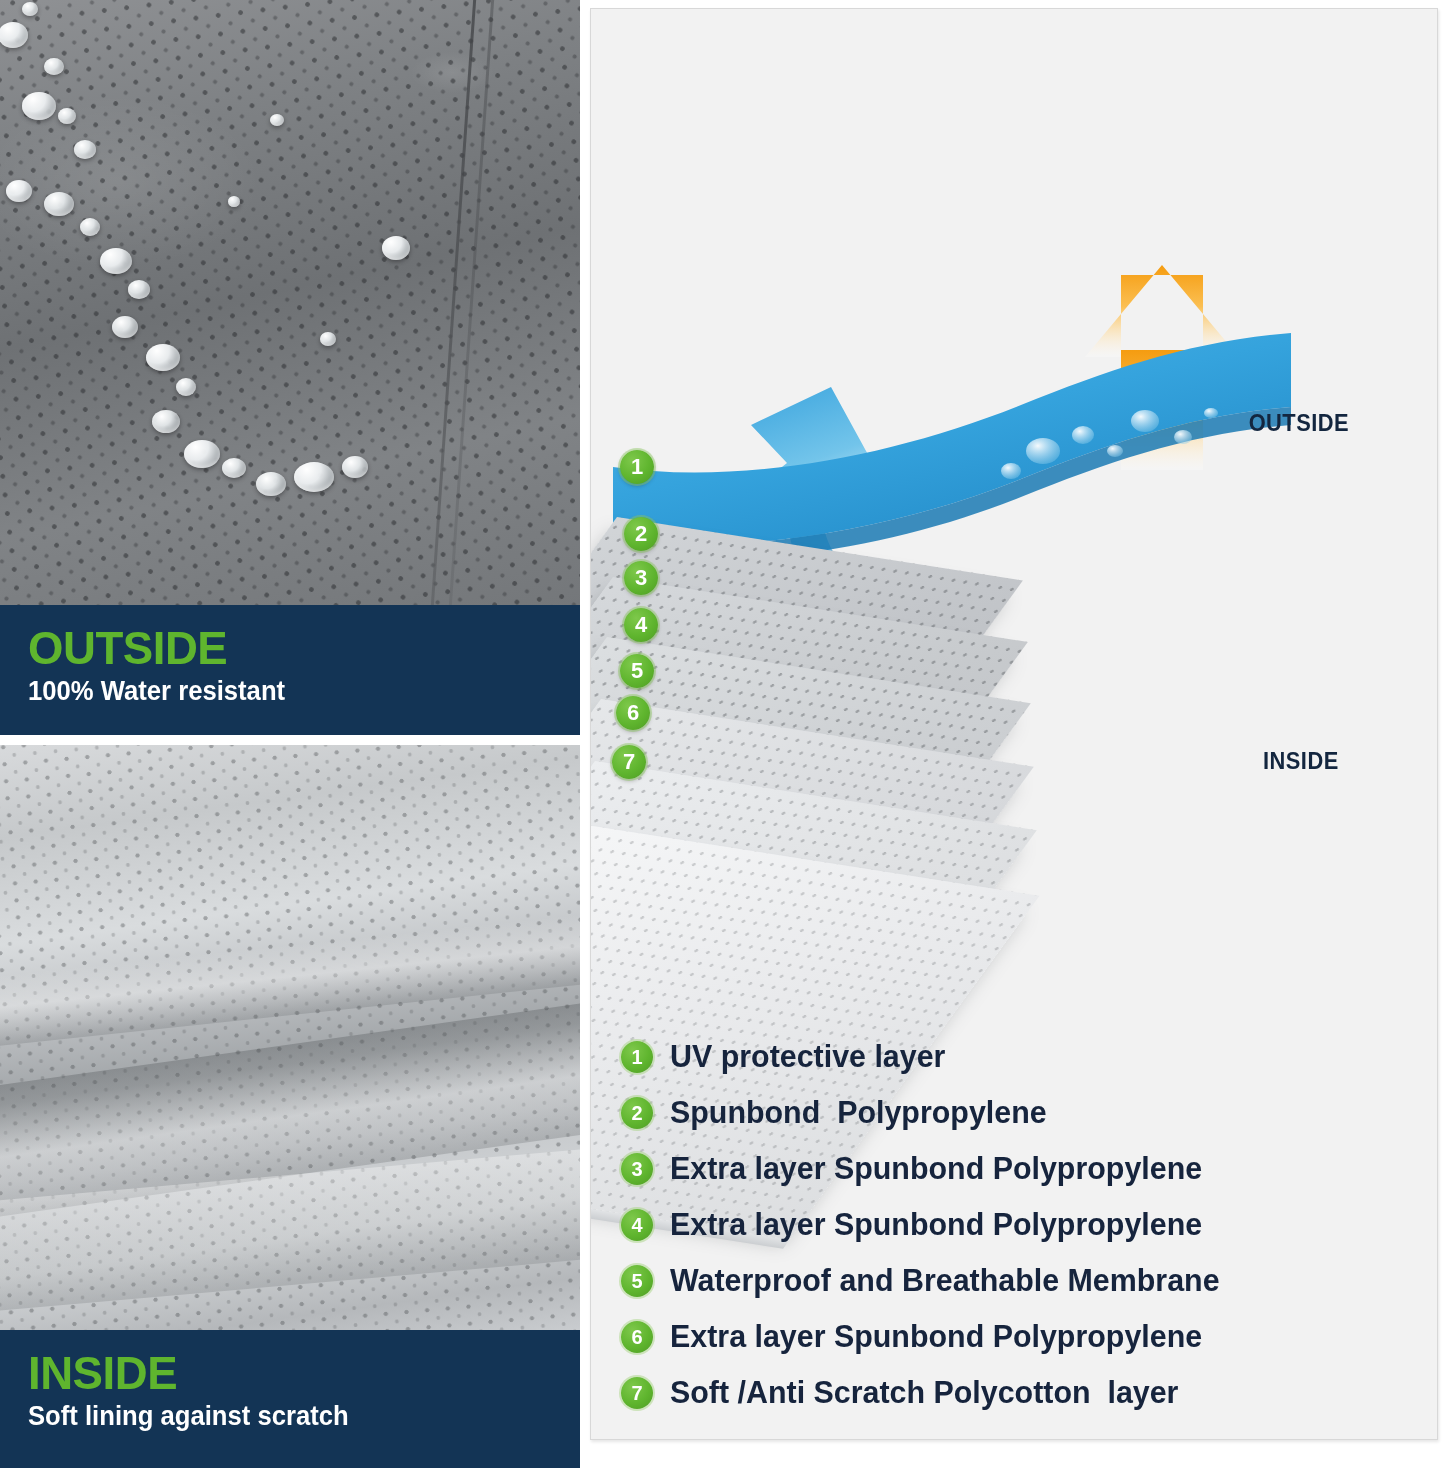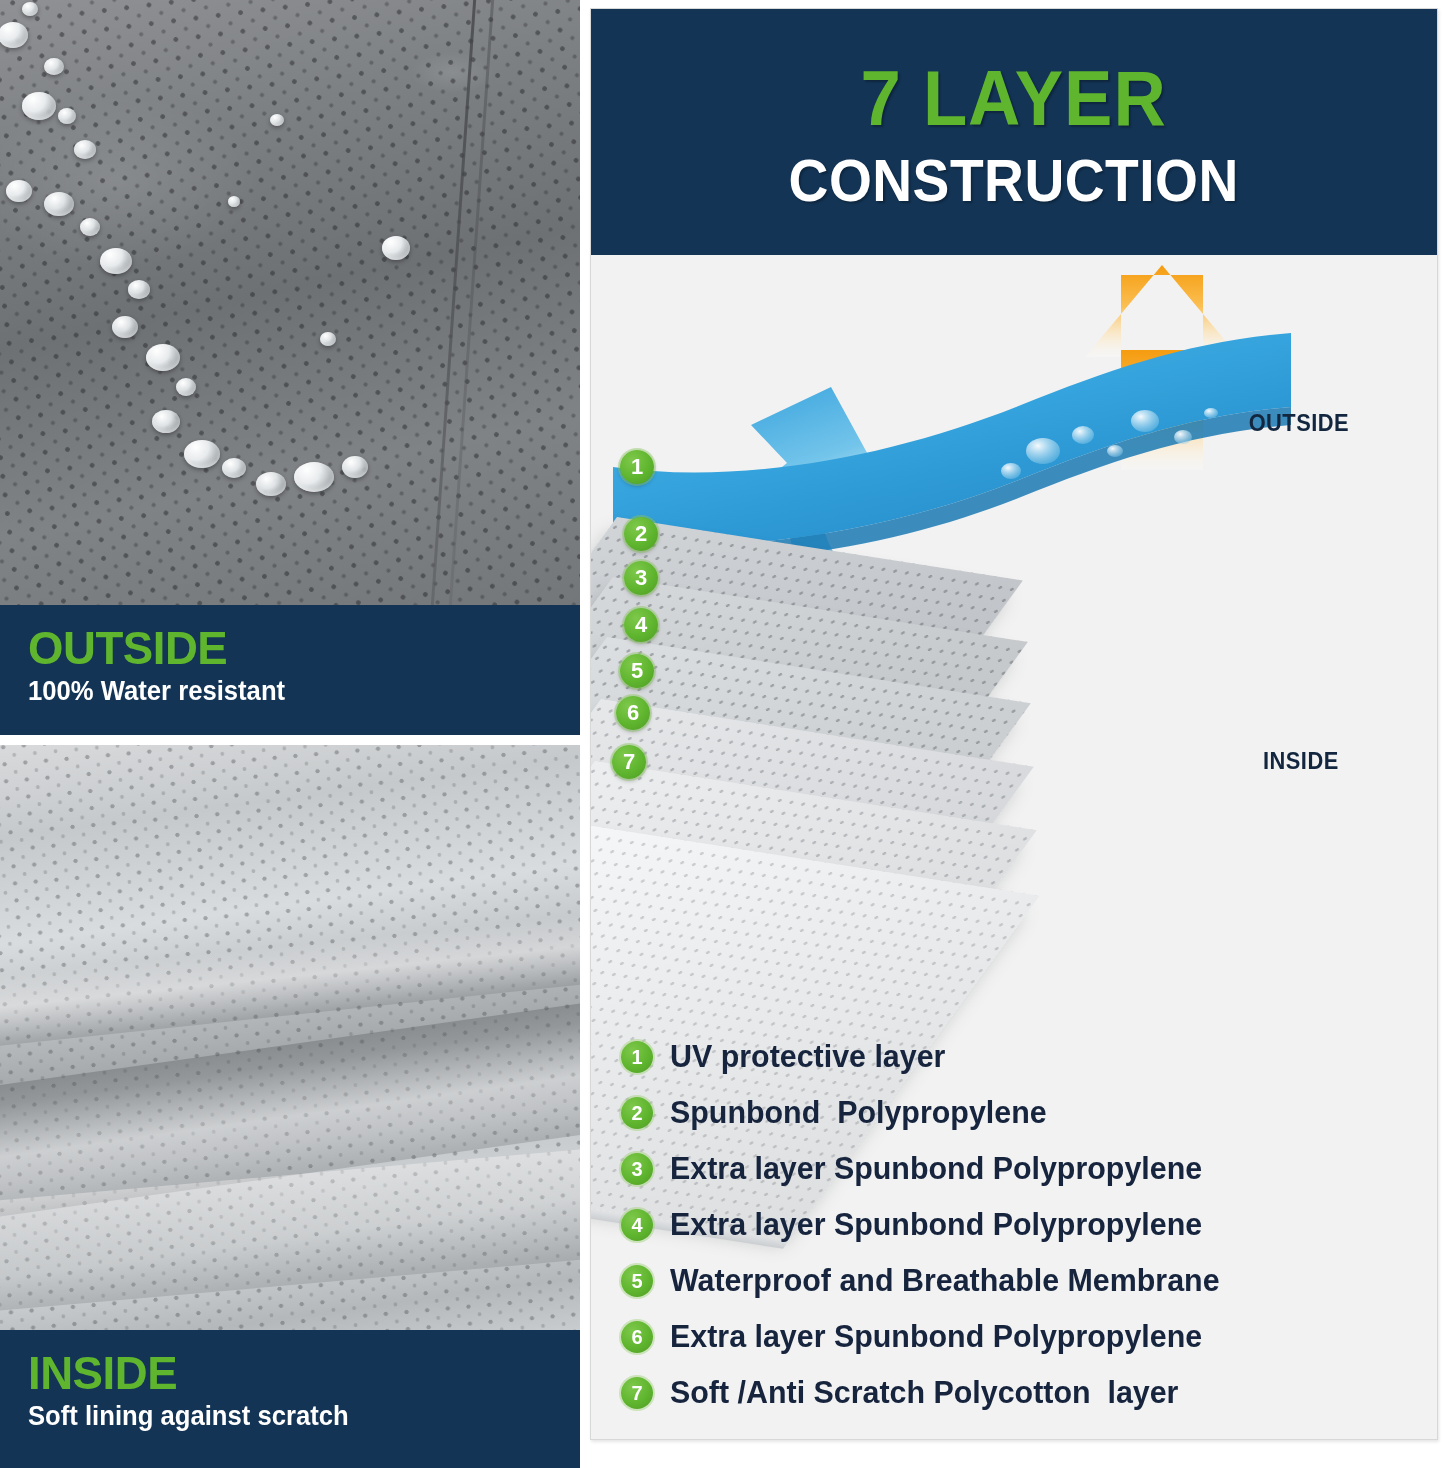--- a/index.html
+++ b/index.html
@@ -399,24 +399,20 @@
       </div>
       <div class="caption-band bottom">
         <div class="caption-title">INSIDE</div>
         <div class="caption-sub">Soft lining  against scratch</div>
       </div>
     </div>
   </div>
 
   <div class="right-panel">
 
-    <div class="panel-header">
-      <div class="header-line1">7 LAYER</div>
-      <div class="header-line2">CONSTRUCTION</div>
-    </div>
 
     <div class="diagram">
 
       <svg class="arrow-svg" viewBox="0 0 846 770">
         <defs>
           <linearGradient id="gblue" x1="0" y1="0" x2="0.3" y2="1">
             <stop offset="0%" stop-color="#2f9fdc"></stop>
             <stop offset="55%" stop-color="#6cc2ea"></stop>
             <stop offset="100%" stop-color="#eaf7fd"></stop>
           </linearGradient>

